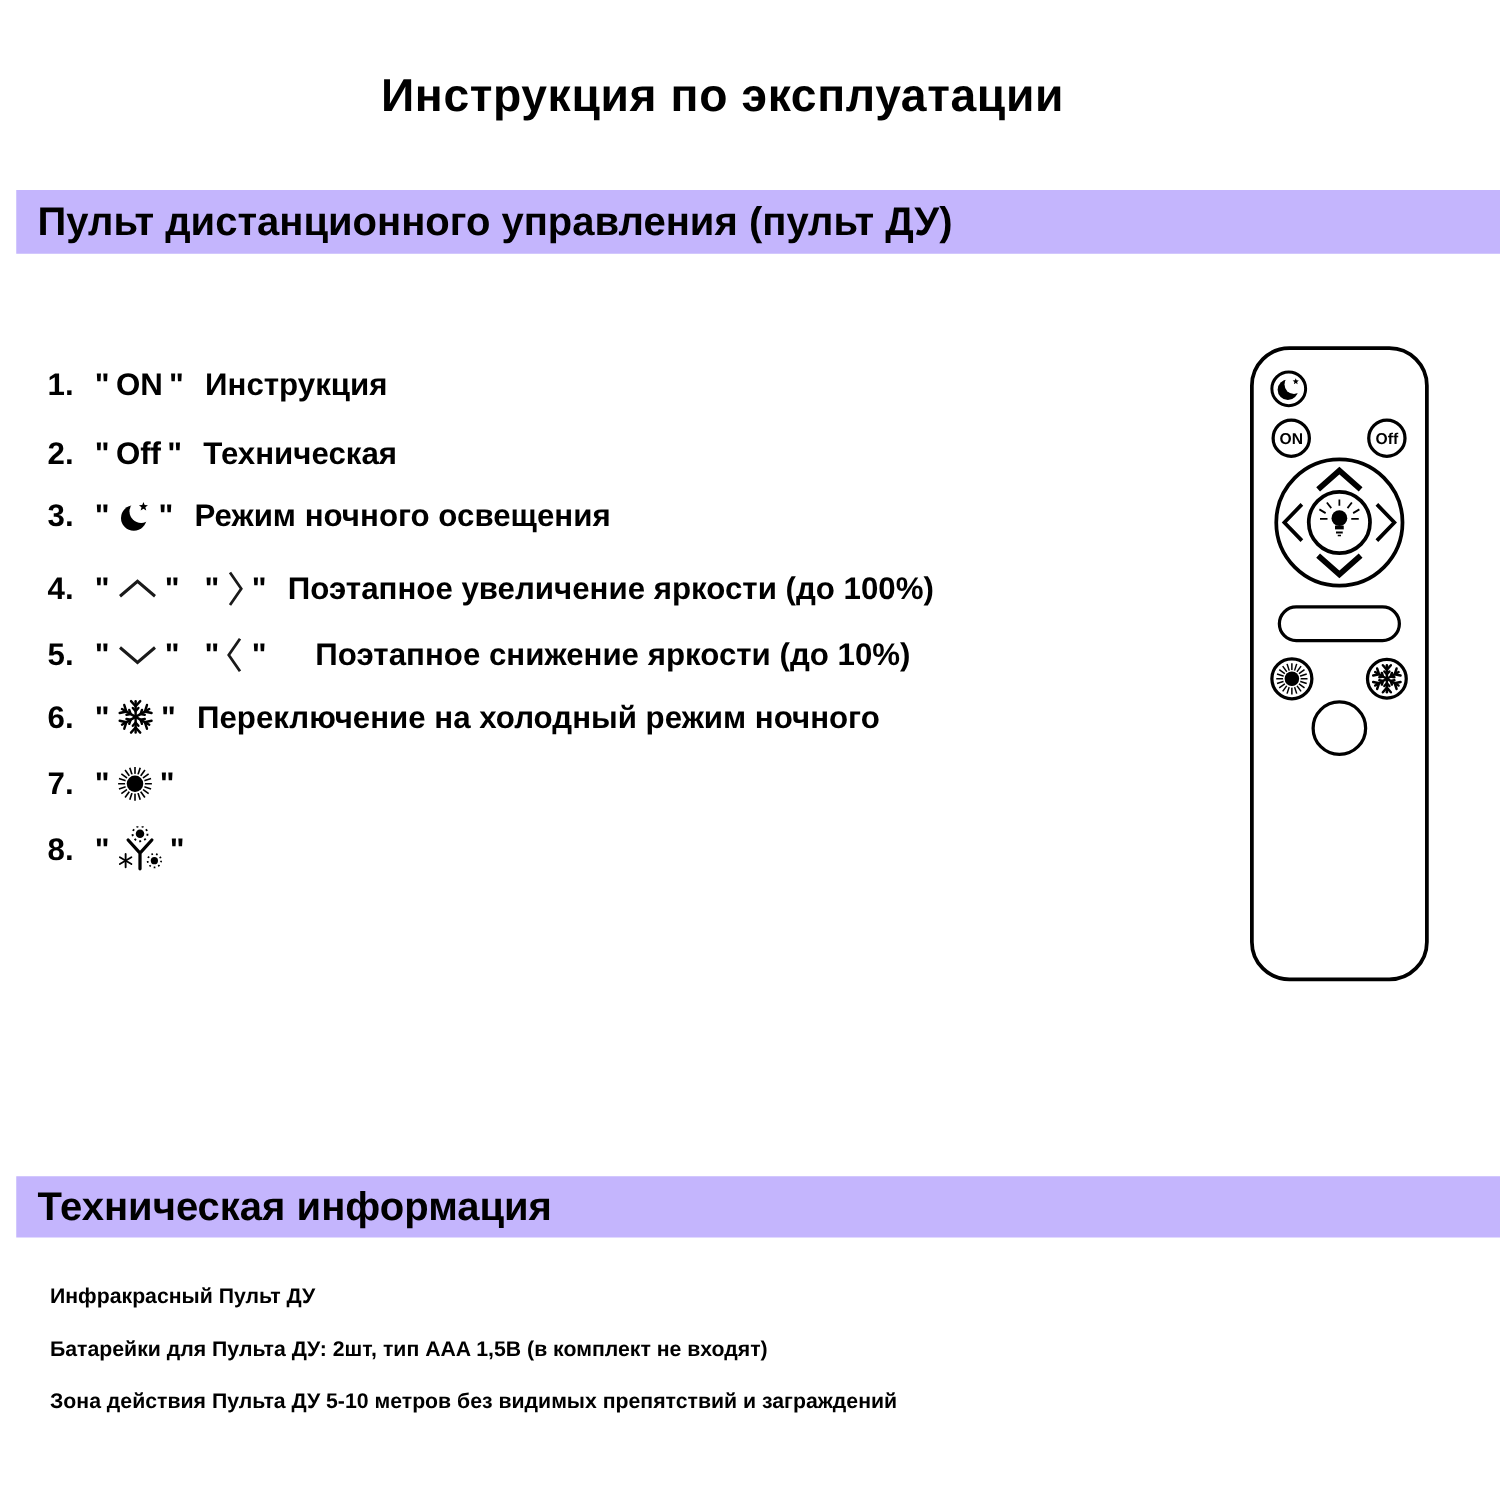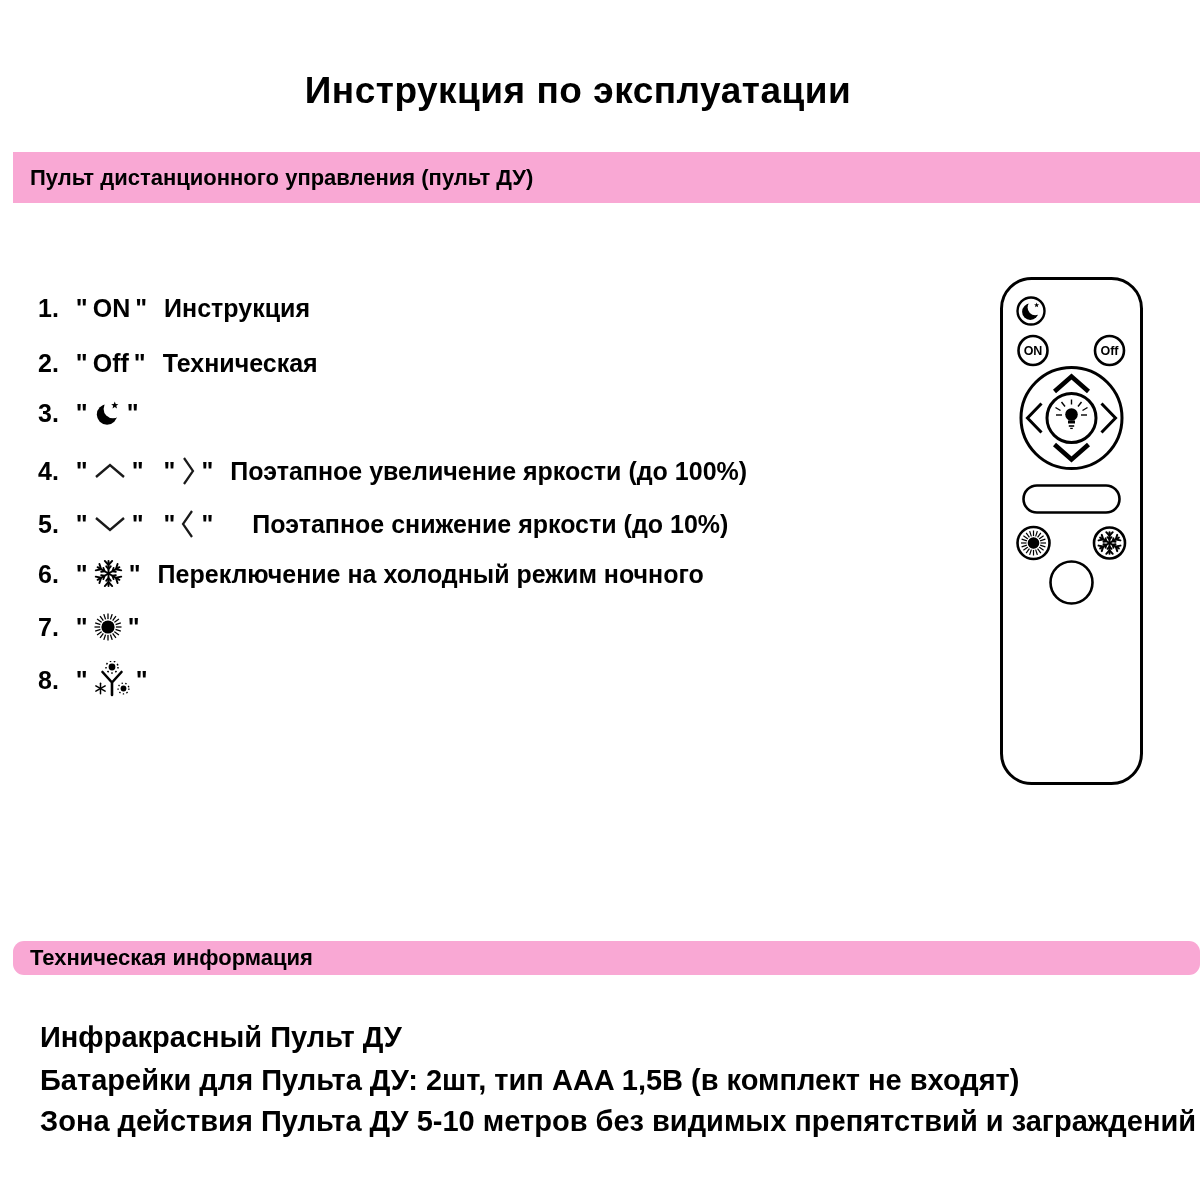--- a/index.html
+++ b/index.html
@@ -6,50 +6,50 @@
   html,body { background:#ffffff; }
   body {
     position:relative;
     width:1200px; height:1200px;
     font-family:"Liberation Sans", sans-serif;
     font-weight:bold;
     color:#000;
     overflow:hidden;
   }
   .page-title {
-    position:absolute; top:70px; left:0; width:1156px;
+    position:absolute; top:56px; left:0; width:1156px;
     text-align:center; font-size:37px; letter-spacing:0.5px;
   }
   .banner {
     position:absolute; left:13px; width:1187px;
-    background:#f9a8d4;
+    background:#c4b5fd;
     display:flex; align-items:center;
-    padding-left:17px; font-size:22px;
+    padding-left:17px; font-size:32px;
   }
   .banner.remote { top:152px; height:51px; }
-  .banner.tech   { top:941px; height:34px;border-radius:11px; }
+  .banner.tech   { top:941px; height:49px; }
 
   .item {
     position:absolute; left:38px;
     display:flex; align-items:center;
     font-size:25px; line-height:30px; white-space:nowrap;
   }
   .item .num { margin-right:12px; }
   .item .q   { margin:0 5px; }
   .item .gap { display:inline-block; width:10px; }
   .item .desc { margin-left:12px; }
   .item svg.gicon { display:block; }
   .item.two-line { align-items:flex-start; }
   .item.two-line .desc2 { margin-left:12px; line-height:31px; }
   .item.two-line .q { line-height:31px; }
   .item.two-line svg.gicon { margin-top:-4px; }
 
   .tech-line {
     position:absolute; left:40px;
-    font-size:29px; line-height:30px; white-space:nowrap;
+    font-size:17px; line-height:30px; white-space:nowrap;
   }
   .remote-svg { position:absolute; left:990px; top:270px; }
 </style>
 </head>
 <body>
 
 <div class="page-title">Инструкция по эксплуатации</div>
 
 <div class="banner remote">
   <span>Пульт дистанционного управления (пульт ДУ)</span>
@@ -78,20 +78,21 @@
     <defs>
       <mask id="cutA" maskUnits="userSpaceOnUse" x="-16" y="-16" width="32" height="32">
         <rect x="-16" y="-16" width="32" height="32" fill="#fff"></rect>
         <circle cx="6" cy="-5" r="10.3" fill="#000"></circle>
       </mask>
     </defs>
     <circle cx="-0.5" cy="1" r="11.3" fill="#000" mask="url(#cutA)"></circle>
     <path d="M0,-4.2 L1.06,-1.46 L3.99,-1.3 L1.71,0.56 L2.47,3.4 L0,1.8 L-2.47,3.4 L-1.71,0.56 L-3.99,-1.3 L-1.06,-1.46 Z" fill="#000" transform="translate(8,-9)"></path>
   </svg>
   <span class="q">"</span>
+  <span class="desc">Режим ночного освещения</span>
 </div>
 
 <div class="item" style="top:455px">
   <span class="num">4.</span>
   <span class="q">"</span>
   <svg class="gicon" width="34" height="22" viewBox="0 0 34 22">
     <path d="M3,17 L17,5 L31,17" fill="none" stroke="#1a1a1a" stroke-width="2.4"></path>
   </svg>
   <span class="q">"</span>
   <span class="gap"></span>

